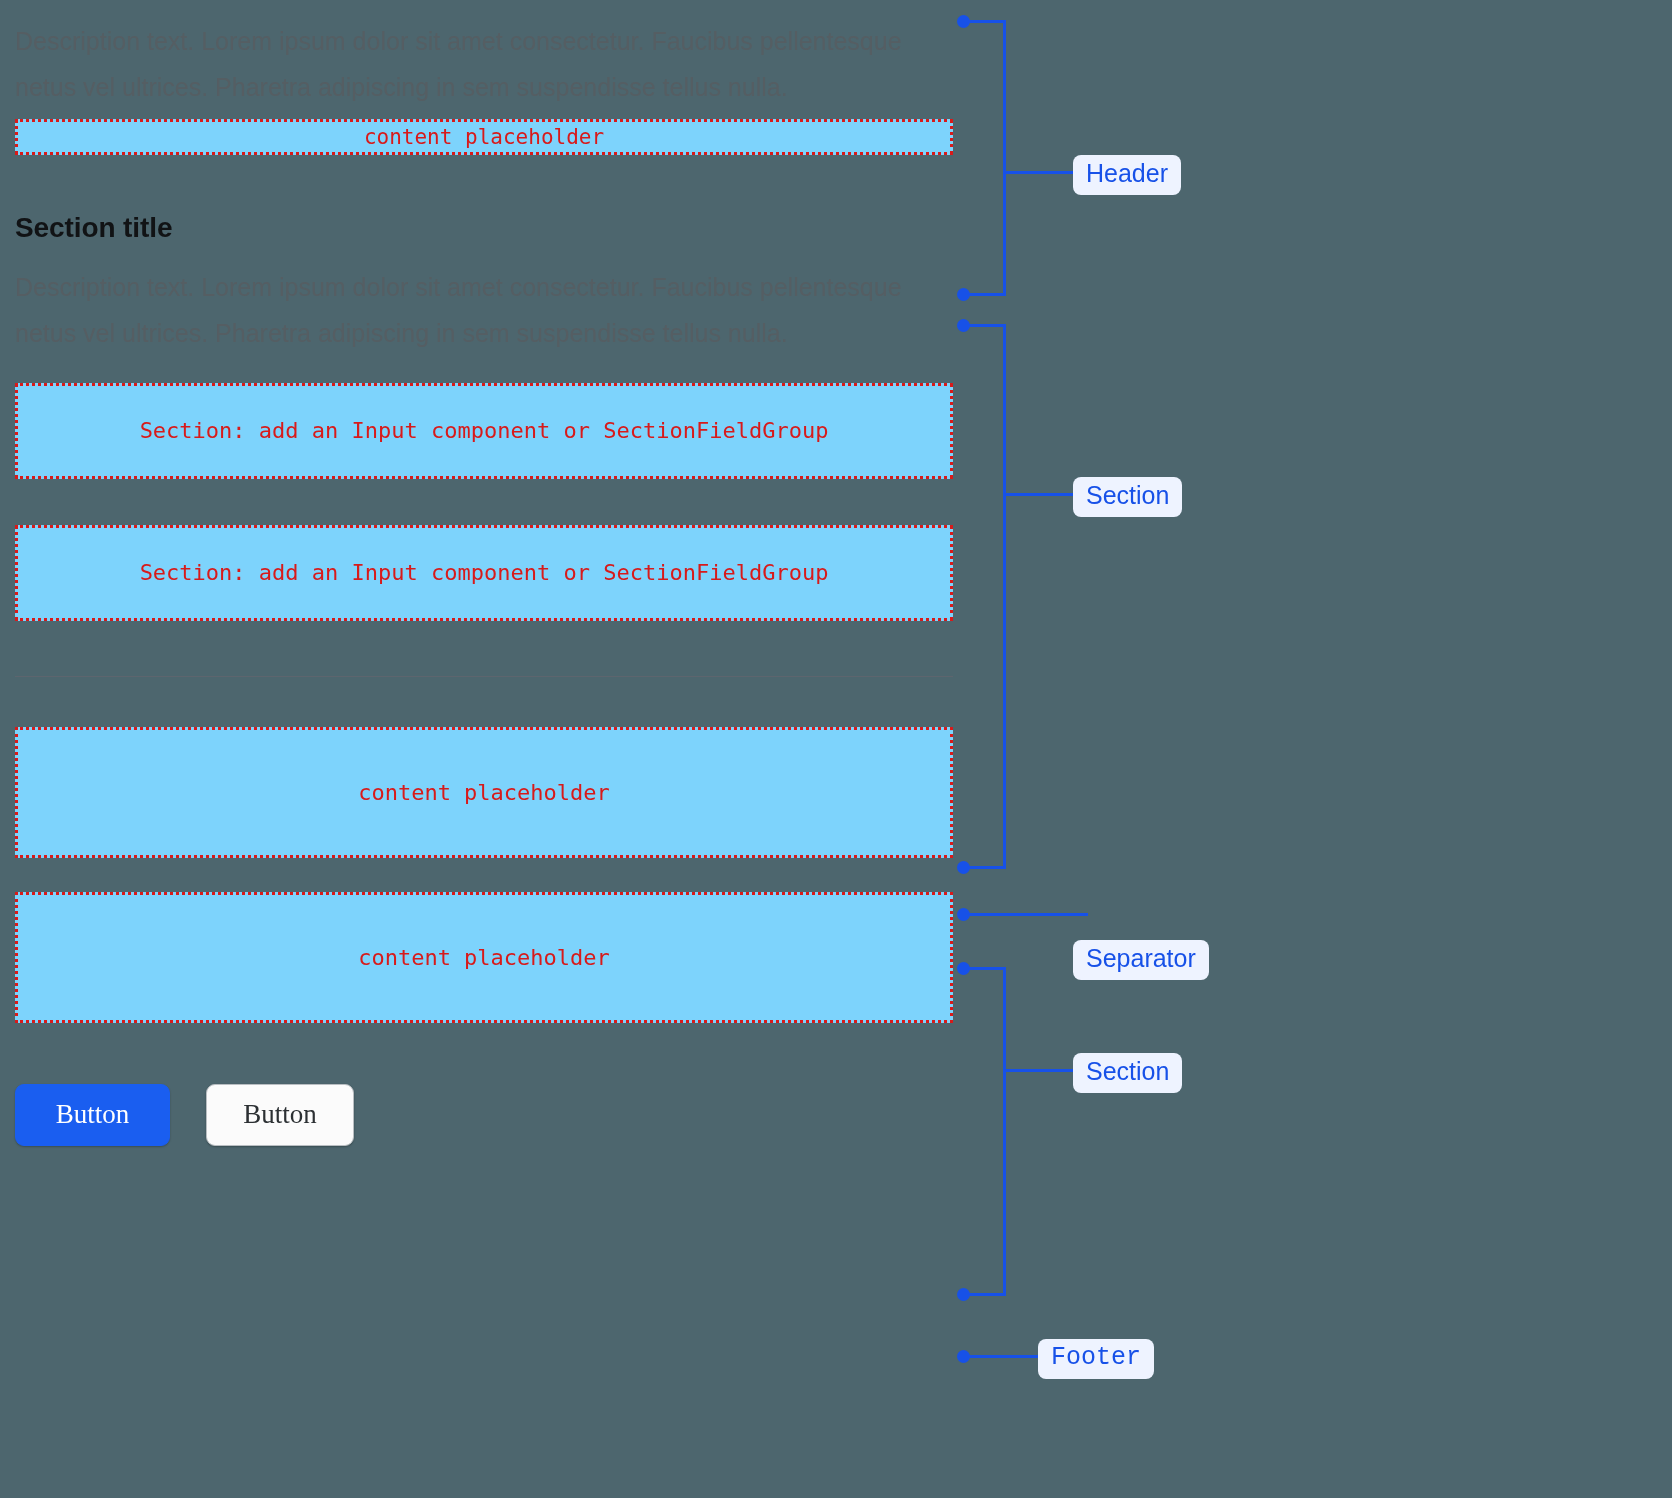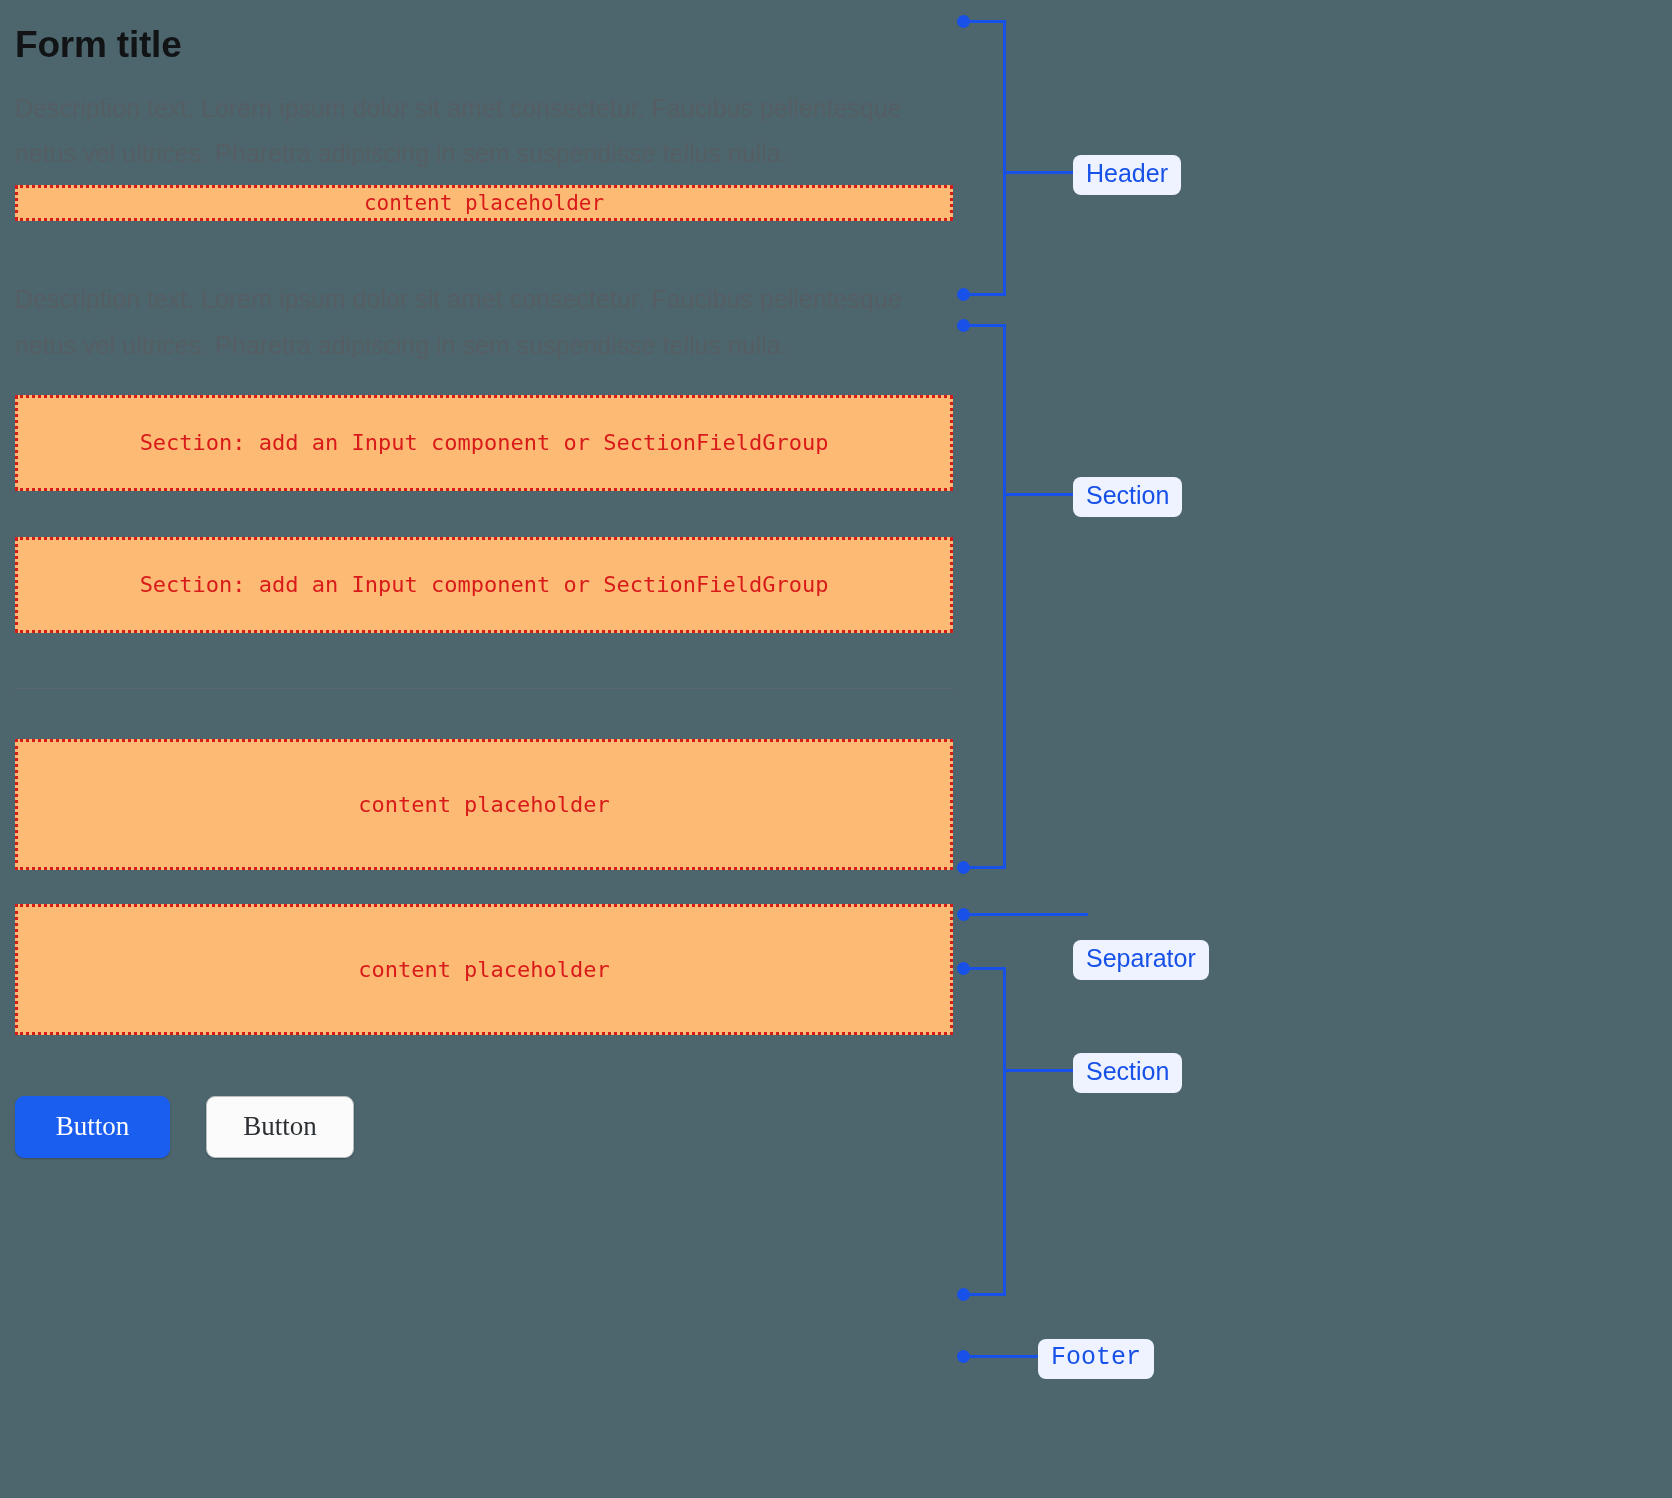--- a/index.html
+++ b/index.html
@@ -53,21 +53,21 @@
     font-size: 25px;
     color: #555e63;
     line-height: 1.83;
     margin: 0;
     max-width: 905px;
   }
 
   
   .ph {
     box-sizing: border-box;
-    background: #fdba74;
+    background: #7dd3fc;
     border: 3px dotted #d81a1a;
     color: #d81a1a;
     font-family: "DejaVu Sans Mono", "Liberation Mono", monospace;
     font-size: 22px;
     display: flex;
     align-items: center;
     justify-content: center;
     width: 938px;
   }
   .ph-thin  { height: 36px; font-size: 21px; }
@@ -155,26 +155,26 @@
   }
 </style>
 </head>
 <body>
 
 <div id="stage">
 
   <div class="form-col">
 
     <div style="padding-bottom:0px;">
-      <h1 class="form-title">Form title</h1>
       <p class="desc" style="margin-top:19px;">Description text. Lorem ipsum dolor sit amet consectetur. Faucibus pellentesque netus vel ultrices. Pharetra adipiscing in sem suspendisse tellus nulla.</p>
       <div class="ph ph-thin" style="margin-top:8px;">content placeholder</div>
     </div>
 
     <div style="margin-top:56px;">
+      <h2 class="section-title">Section title</h2>
       <p class="desc" style="margin-top:21px;">Description text. Lorem ipsum dolor sit amet consectetur. Faucibus pellentesque netus vel ultrices. Pharetra adipiscing in sem suspendisse tellus nulla.</p>
       <div class="ph ph-tall" style="margin-top:26px;">Section: add an Input component or SectionFieldGroup</div>
       <div class="ph ph-tall" style="margin-top:46px;">Section: add an Input component or SectionFieldGroup</div>
     </div>
 
     <div class="separator" style="margin-top:55px;"></div>
 
     <div style="margin-top:50px;">
       <div class="ph ph-mid">content placeholder</div>
       <div class="ph ph-mid" style="margin-top:34px;">content placeholder</div>

